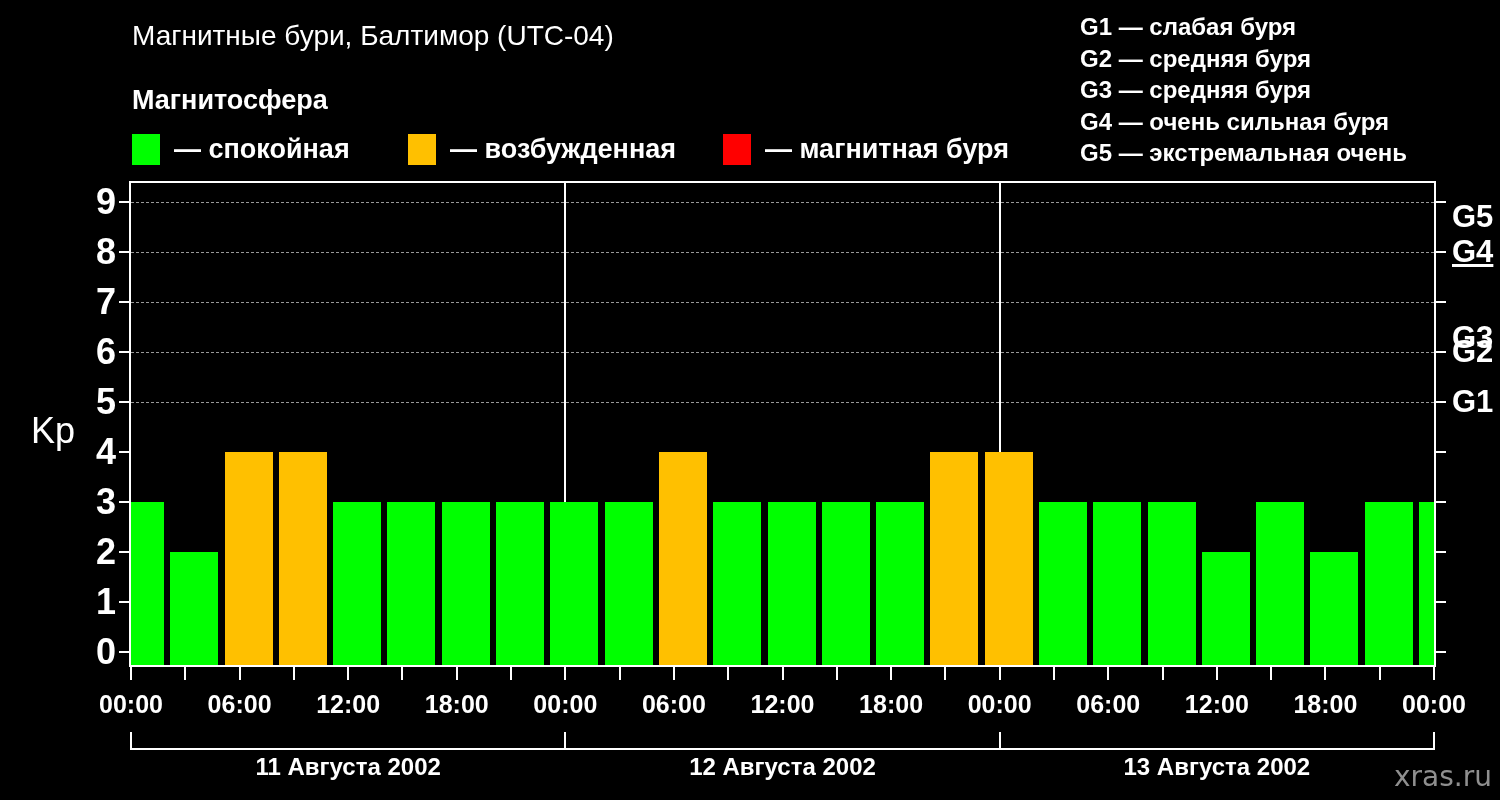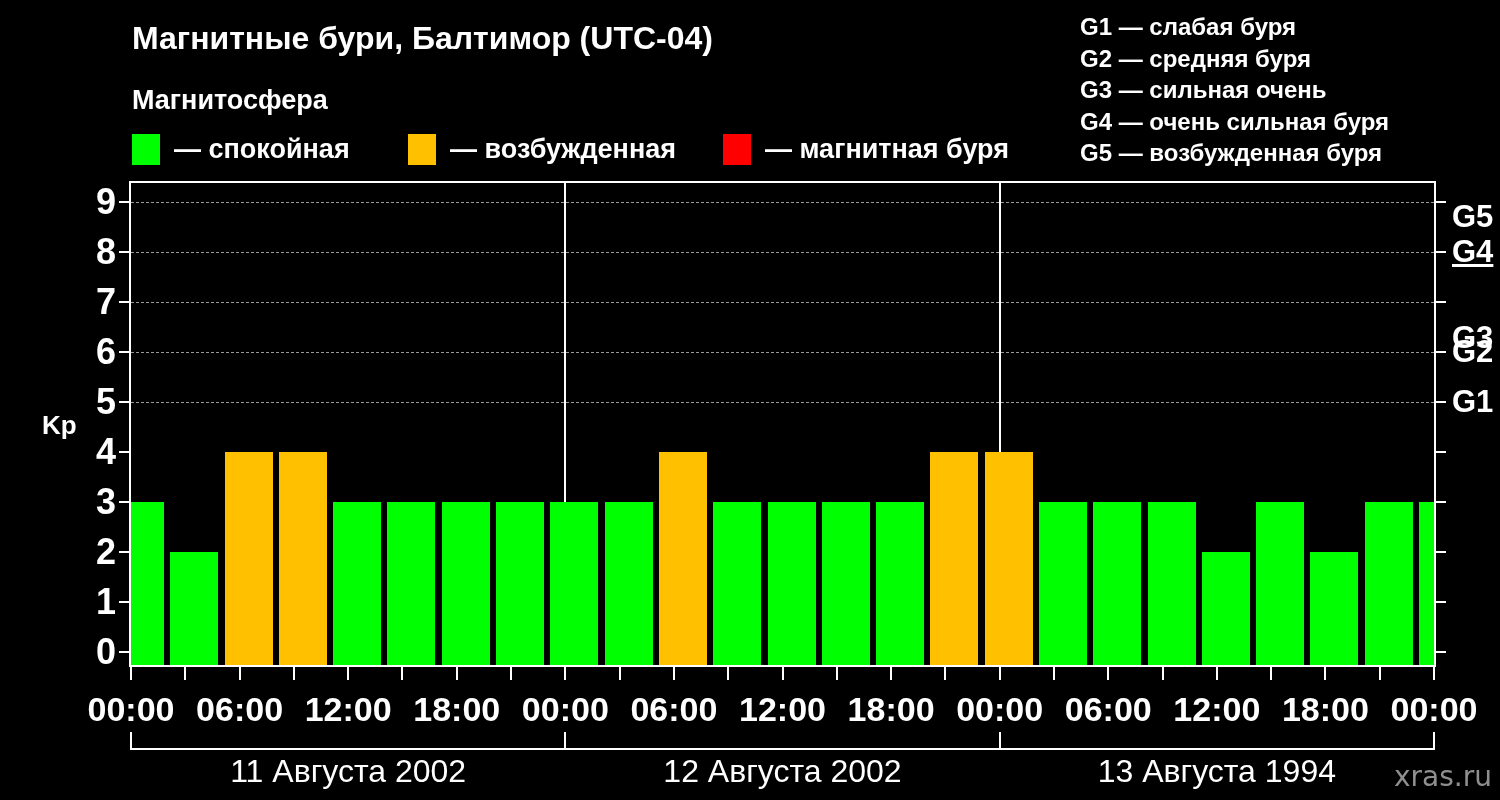--- a/index.html
+++ b/index.html
@@ -1,39 +1,39 @@
 <!DOCTYPE html>
 <html><head>
 <meta charset="utf-8">
 <style>
   html,body{margin:0;padding:0;background:#000;}
   #stage{
     position:relative;width:1500px;height:800px;background:#000;
     font-family:"Liberation Sans",sans-serif;color:#fff;overflow:hidden;
   }
   .abs{position:absolute;}
-  #page-title{left:132px;top:20px;font-size:32px;font-weight:bold;white-space:nowrap;}
+  #page-title{left:132px;top:20px;font-size:28px;font-weight:normal;white-space:nowrap;}
   #subtitle{left:132px;top:85px;font-size:27px;font-weight:bold;}
   .legend-item{top:133px;display:flex;align-items:center;height:32px;}
   .legend-swatch{width:28px;height:31px;margin-right:14px;flex:0 0 auto;}
   .legend-label{font-size:27px;font-weight:bold;white-space:nowrap;}
   #g-legend{left:1080px;top:11px;font-size:24px;font-weight:bold;line-height:31.5px;white-space:nowrap;}
   #plot{left:129px;top:181px;width:1303px;height:482px;border:2px solid #fff;}
   .gridline{left:0;width:100%;height:0;border-top:1px dashed #999;}
   .dayline{top:0;width:2px;height:100%;background:#fff;z-index:1;}
   .bar{z-index:2;}
   .ytick{width:12px;height:2px;background:#fff;}
   .ylabel{width:76px;text-align:right;font-size:36px;font-weight:bold;line-height:42px;}
   .glabel{font-size:31px;font-weight:bold;line-height:38px;}
-  #kp-label{left:42px;top:410px;font-size:26px;font-weight:bold;}
+  #kp-label{left:31px;top:410px;font-size:36px;font-weight:normal;}
   .xtick{width:2px;height:15px;top:665px;background:#fff;}
-  .xlabel{top:690px;width:120px;margin-left:-60px;text-align:center;font-size:34px;font-weight:bold;}
+  .xlabel{top:690px;width:120px;margin-left:-60px;text-align:center;font-size:25px;font-weight:bold;}
   #bracket-line{left:130px;top:748px;width:1305px;height:2px;background:#fff;}
   .bracket-tick{top:732px;width:2px;height:18px;background:#fff;}
-  .date-label{top:753px;width:400px;margin-left:-200px;text-align:center;font-size:32px;font-weight:normal;}
+  .date-label{top:753px;width:400px;margin-left:-200px;text-align:center;font-size:24px;font-weight:bold;}
   #watermark{left:1292px;top:760px;width:200px;text-align:right;font-size:28px;
     color:#8f8f8f;font-family:"DejaVu Sans",sans-serif;}
 </style>
 </head>
 <body>
 
 <div id="stage">
 
   <div class="abs" id="page-title">Магнитные бури, Балтимор (UTC-04)</div>
   <div class="abs" id="subtitle">Магнитосфера</div>
@@ -47,23 +47,23 @@
     <div class="legend-label">— возбужденная</div>
   </div>
   <div class="abs legend-item" style="left:723px;">
     <div class="legend-swatch" style="background: rgb(255, 0, 0);"></div>
     <div class="legend-label">— магнитная буря</div>
   </div>
 
   <div class="abs" id="g-legend">
       <div>G1 — слабая буря</div>
       <div>G2 — средняя буря</div>
-      <div>G3 — сильная очень</div>
+      <div>G3 — средняя буря</div>
       <div>G4 — очень сильная буря</div>
-      <div>G5 — возбужденная буря</div>
+      <div>G5 — экстремальная очень</div>
     </div>
 
   <div class="abs" id="kp-label">Kp</div>
 
   <div class="abs" id="plot">
       <div class="abs gridline" style="top: 219px;"></div>
       <div class="abs gridline" style="top: 169px;"></div>
       <div class="abs gridline" style="top: 119px;"></div>
       <div class="abs gridline" style="top: 69px;"></div>
       <div class="abs gridline" style="top: 19px;"></div>
@@ -172,14 +172,14 @@
     <div class="abs xlabel" style="left: 1108.25px;">06:00</div>
     <div class="abs xlabel" style="left: 1216.83px;">12:00</div>
     <div class="abs xlabel" style="left: 1325.42px;">18:00</div>
     <div class="abs xlabel" style="left: 1434px;">00:00</div>
     <div class="abs bracket-tick" style="left: 130px;"></div>
     <div class="abs bracket-tick" style="left: 564.333px;"></div>
     <div class="abs bracket-tick" style="left: 998.667px;"></div>
     <div class="abs bracket-tick" style="left: 1433px;"></div>
     <div class="abs date-label" style="left: 348.167px;">11 Августа 2002</div>
     <div class="abs date-label" style="left: 782.5px;">12 Августа 2002</div>
-    <div class="abs date-label" style="left: 1216.83px;">13 Августа 1994</div>
+    <div class="abs date-label" style="left: 1216.83px;">13 Августа 2002</div>
   </div>
 
 </body></html>

